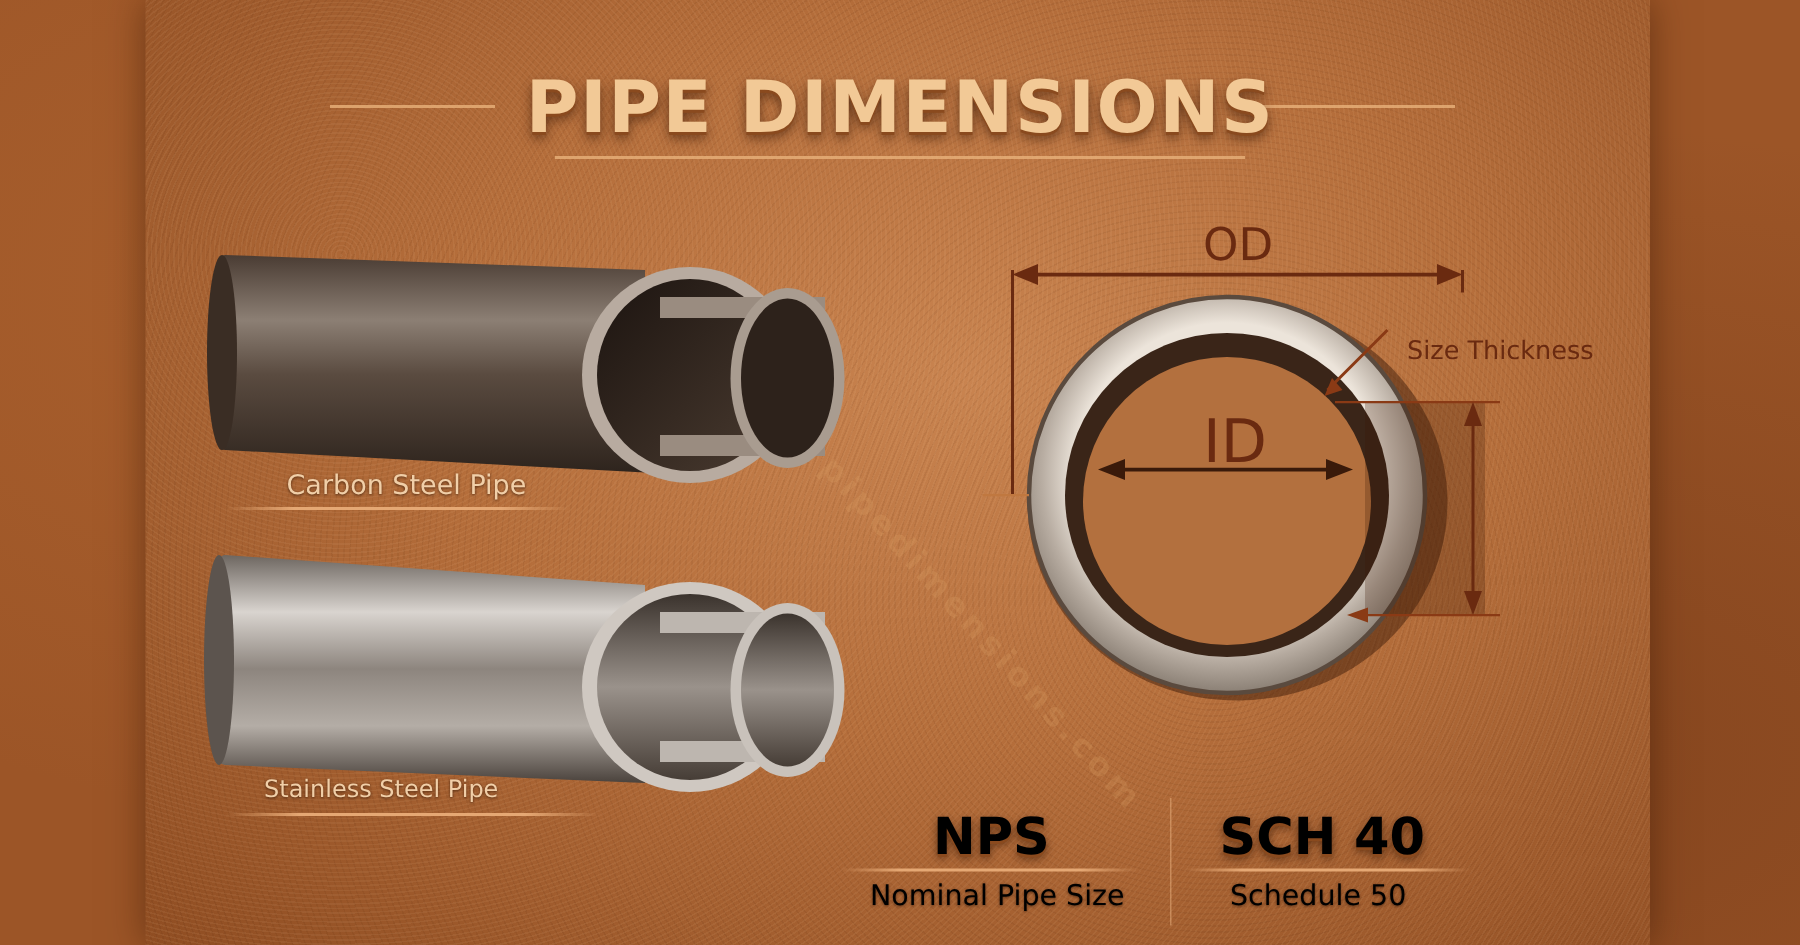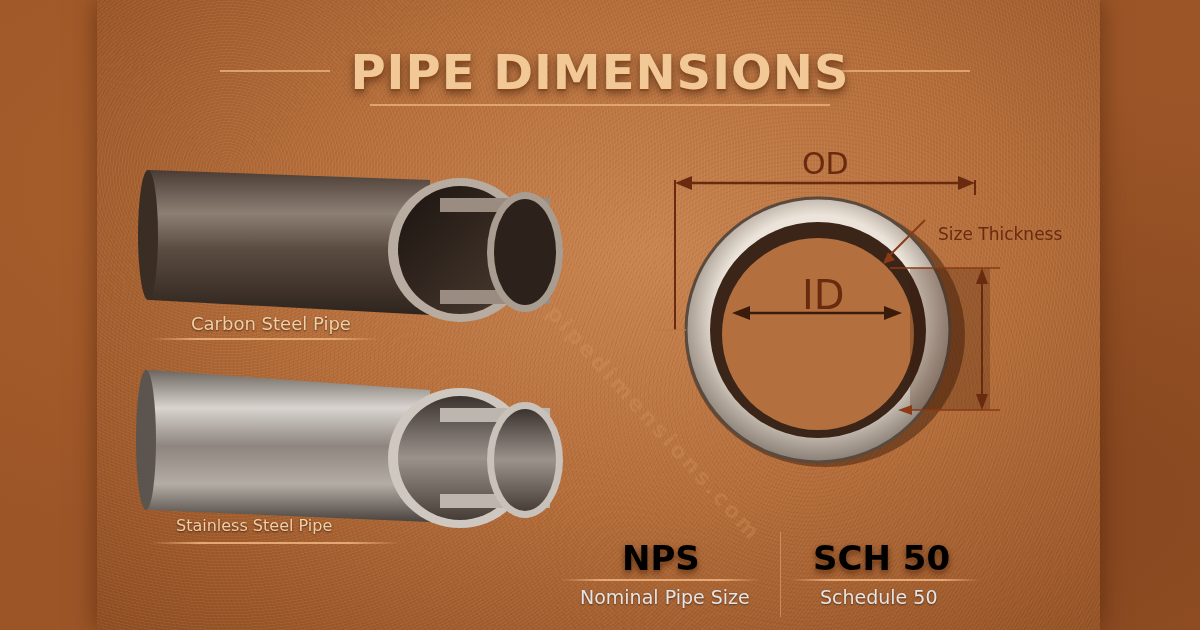--- a/index.html
+++ b/index.html
@@ -20,21 +20,21 @@
       repeating-radial-gradient(circle at 71% 63%, rgba(60,25,5,.35) 0 1px, transparent 1px 4px);}
   .title{position:absolute;left:0;right:0;top:44px;text-align:center;
     font-family:"DejaVu Sans",sans-serif;font-weight:bold;font-size:48px;letter-spacing:1px;
     color:#f2c996;text-shadow:0 2px 0 #8a4a1e,0 4px 8px rgba(50,20,5,.6);}
   .title-rule{position:absolute;height:2px;background:#e9b17a;opacity:.8;}
   .label{position:absolute;color:#f1cfa8;font-family:"DejaVu Sans",sans-serif;
     text-shadow:0 1px 2px rgba(40,15,0,.7);}
   .uline{position:absolute;height:2px;background:linear-gradient(90deg,transparent,#e5a874 20%,#e5a874 80%,transparent);}
   .big{position:absolute;font-weight:bold;color:#000000;font-size:34px;
     text-shadow:0 2px 0 #8a4a1e,0 3px 6px rgba(40,15,0,.6);}
-  .small{position:absolute;color:#e5e5e5;font-size:19px;text-shadow:0 1px 2px rgba(40,15,0,.6);}
+  .small{position:absolute;color:#000000;font-size:19px;text-shadow:0 1px 2px rgba(40,15,0,.6);}
   .diag-label{position:absolute;color:#6a2a10;font-weight:normal;}
   .diag-small{position:absolute;color:#6a2a10;font-size:17px;}
   .watermark{position:absolute;left:560px;top:300px;transform:rotate(48deg);transform-origin:left top;
     color:rgba(220,160,100,.25);font-size:22px;font-weight:bold;letter-spacing:3px;white-space:nowrap;}
   svg{position:absolute;overflow:visible;}
 </style>
 </head>
 <body>
 
 <div class="outer"></div>
@@ -141,15 +141,15 @@
 <div class="diag-label" style="left:802px;top:146px;font-size:30px;">OD</div>
 <div class="diag-label" style="left:802px;top:272px;font-size:40px;">ID</div>
 <div class="diag-small" style="left:938px;top:224px;">Size Thickness</div>
 
 <div class="big" style="left:622px;top:538px;">NPS</div>
 <div class="uline" style="left:560px;top:579px;width:200px;"></div>
 <div class="small" style="left:580px;top:586px;">Nominal Pipe Size</div>
 
 <div style="position:absolute;left:780px;top:532px;width:1px;height:85px;background:rgba(235,180,130,.5);"></div>
 
-<div class="big" style="left:813px;top:538px;">SCH 50</div>
+<div class="big" style="left:813px;top:538px;">SCH 40</div>
 <div class="uline" style="left:790px;top:579px;width:190px;"></div>
 <div class="small" style="left:820px;top:586px;">Schedule 50</div>
 
 </body></html>

